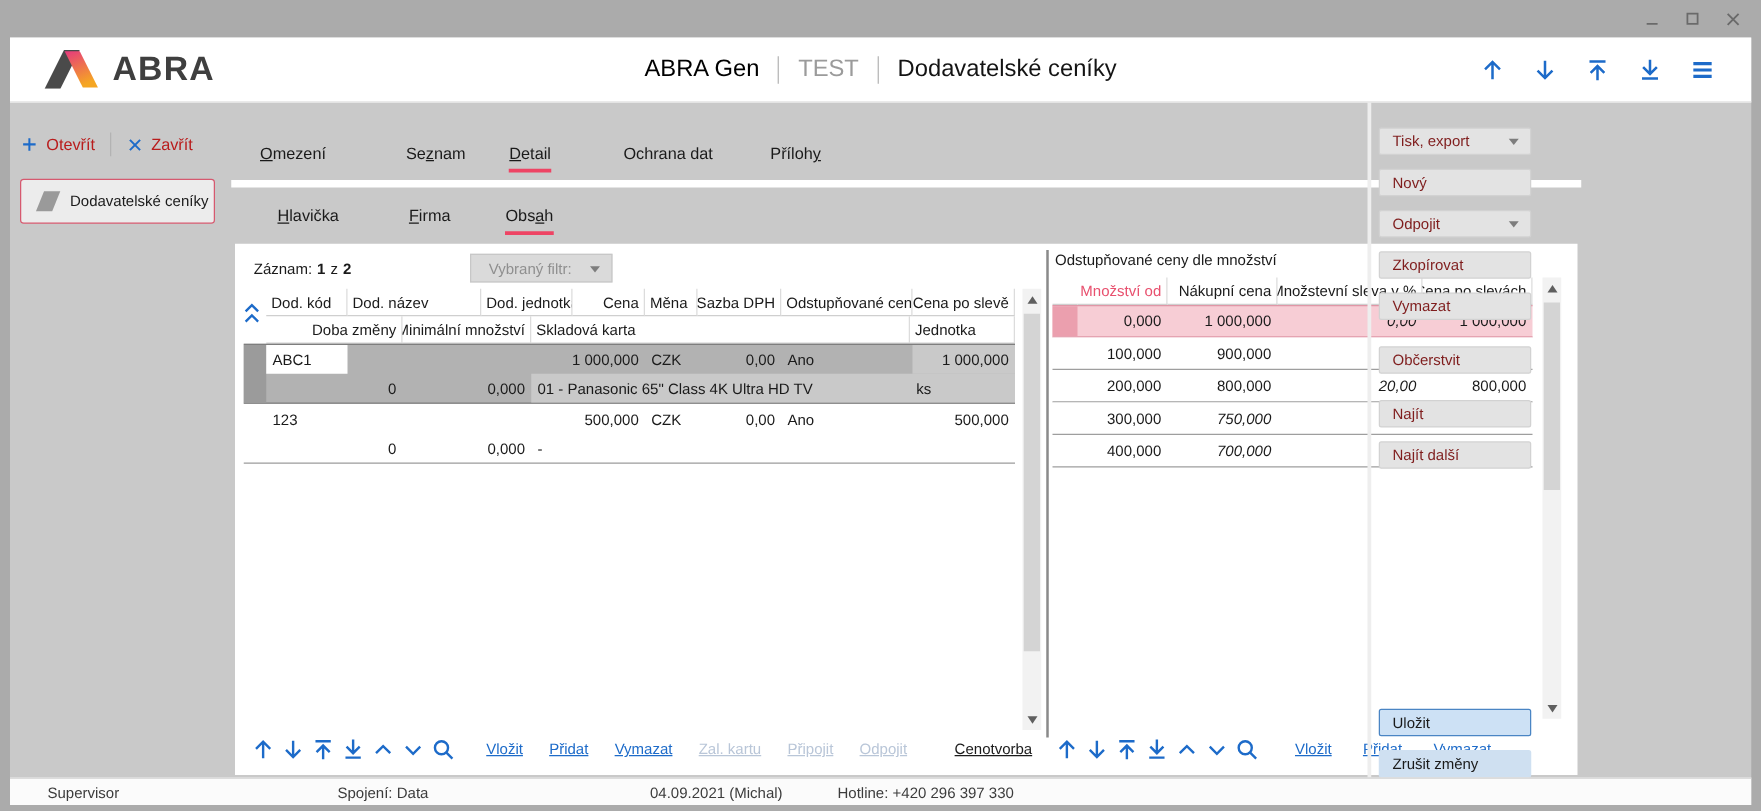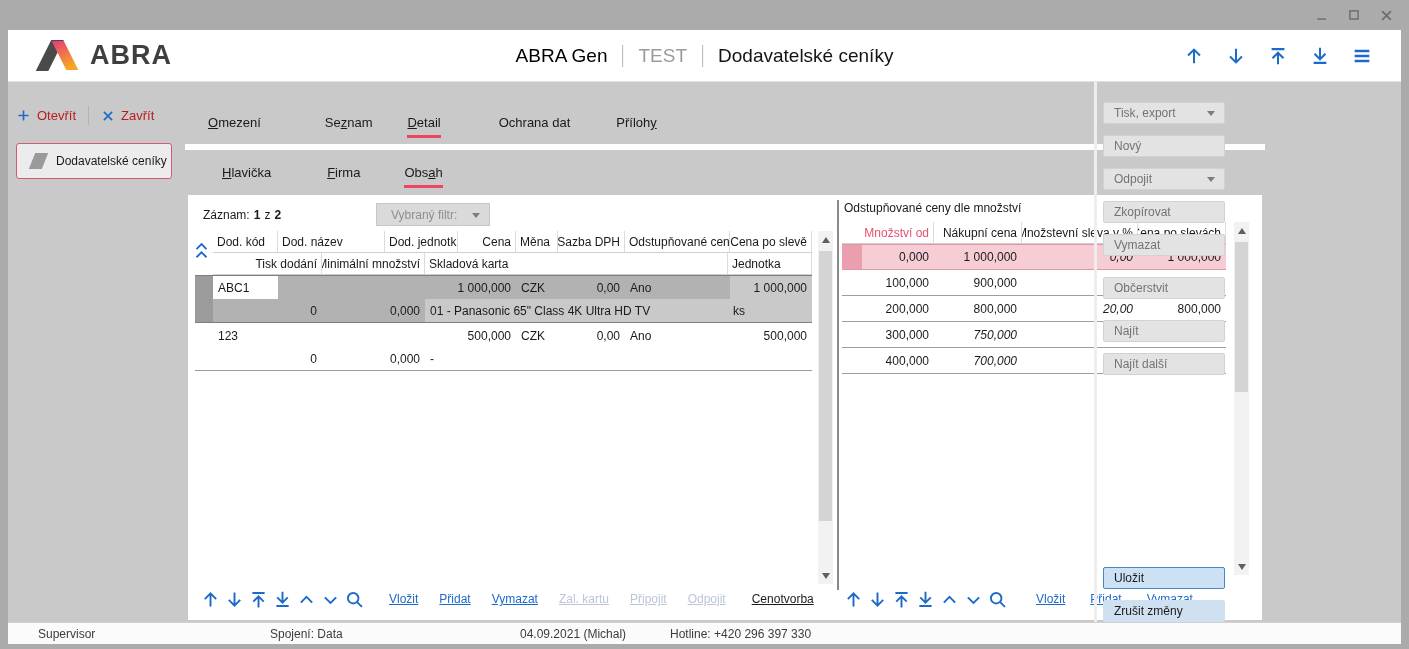--- a/index.html
+++ b/index.html
@@ -99,39 +99,39 @@
   .tbar-left { left:12px; }
   .tbar-right { left:4px; }
   .ticon { width:21px; height:21px; margin-right:3px; cursor:pointer; }
   .ticon svg { display:block; }
   .tlink { font-size:12px; text-decoration:underline; cursor:pointer; white-space:nowrap; }
   .tbar-left .tlink { margin-left:21px; }
   .tbar-right .tlink { margin-left:25px; }
   .tbar-left .tlink:first-of-type { margin-left:40px; }
   .tbar-right .tlink:first-of-type { margin-left:42px; }
   .tlink.disabled { color:#b9c6d8; cursor:default; }
-  .tlink.dark { color:#1b1b1b; margin-left:26px; }
+  .tlink.dark { color:#1b1b1b; margin-left:38px; }
 
   
   .right-section { position:absolute; left:651px; right:0; top:0; bottom:0;padding-left:26px; }
   .rt-title { position:absolute; top:6px; left:5px; white-space:nowrap; }
   .rt-head { position:absolute; top:27px; left:3px; width:384px; height:22px; display:grid; grid-template-columns:20px 72px 88px 116px 88px; }
   .rt-head .hcell { border-bottom:1px solid #cfcfcf; }
   .rt-head .sorted { color:#e8506e; }
   .rt-row { position:absolute; left:3px; width:384px; height:26px; display:grid; grid-template-columns:20px 72px 88px 116px 88px; background:#ffffff; border-bottom:1px solid #9e9e9e; cursor:pointer; }
   .rt-row .cell { justify-content:flex-end; }
   .rt-row .rmarker { padding:0; }
   .rt-row.selected { background:#f7cdd5; border-top:1px solid #e096a6; border-bottom:1px solid #e096a6; }
   .rt-row.selected .rmarker { background:#eb9fae; }
   .ital { font-style:italic; }
 
   
   .actions { position:absolute; left:1080px; right:0; top:0; bottom:0; }
   .actions::before { content:""; position:absolute; left:6px; top:0; bottom:0; width:3px; background:#eeeeee; }
-  .abtn { position:absolute; left:15px; width:122px; height:22px; background:#e3e3e3; border:1px solid #d2d2d2; border-radius:2px; color:#737373; font-size:12px; display:flex; align-items:center; padding-left:10px; cursor:pointer; }
+  .abtn { position:absolute; left:15px; width:122px; height:22px; background:#e3e3e3; border:1px solid #d2d2d2; border-radius:2px; color:#7f1d1d; font-size:12px; display:flex; align-items:center; padding-left:10px; cursor:pointer; }
   .abtn .dd-arrow { top:8px; }
   .abtn.save { background:#cde1f5; border:1px solid #4a85c4; color:#1a1a1a; }
   .abtn.cancel { background:#cfe0f1; border:1px solid #cfe0f1; color:#1a1a1a; }
 
   
   .statusbar { position:absolute; left:0; right:0; bottom:0; height:22px; background:#fbfbfb; border-top:1px solid #d2d2d2; color:#3c3c3c; }
   .statusbar span { position:absolute; top:4px; white-space:nowrap; }
   .st-user { left:30px; } .st-conn { left:262px; } .st-date { left:512px; } .st-hot { left:662px; }
 </style>
 </head>
@@ -284,21 +284,21 @@
               <div class="hcell">Dod. název</div>
               <div class="hcell">Dod. jednotka</div>
               <div class="hcell r">Cena</div>
               <div class="hcell">Měna</div>
               <div class="hcell r">Sazba DPH</div>
               <div class="hcell">Odstupňované ceny</div>
               <div class="hcell r">Cena po slevě</div>
             </div>
             <div class="lt-head2">
               <div class="hcell first"></div>
-              <div class="hcell r">Tisk dodání</div>
+              <div class="hcell r">Doba změny</div>
               <div class="hcell r">Minimální množství</div>
               <div class="hcell">Skladová karta</div>
               <div class="hcell">Jednotka</div>
             </div>
 
             <div class="lt-rec selected">
               <div class="marker"></div>
               <div class="lt-line l1">
                 <div class="cell edit">ABC1</div>
                 <div class="cell"></div>

